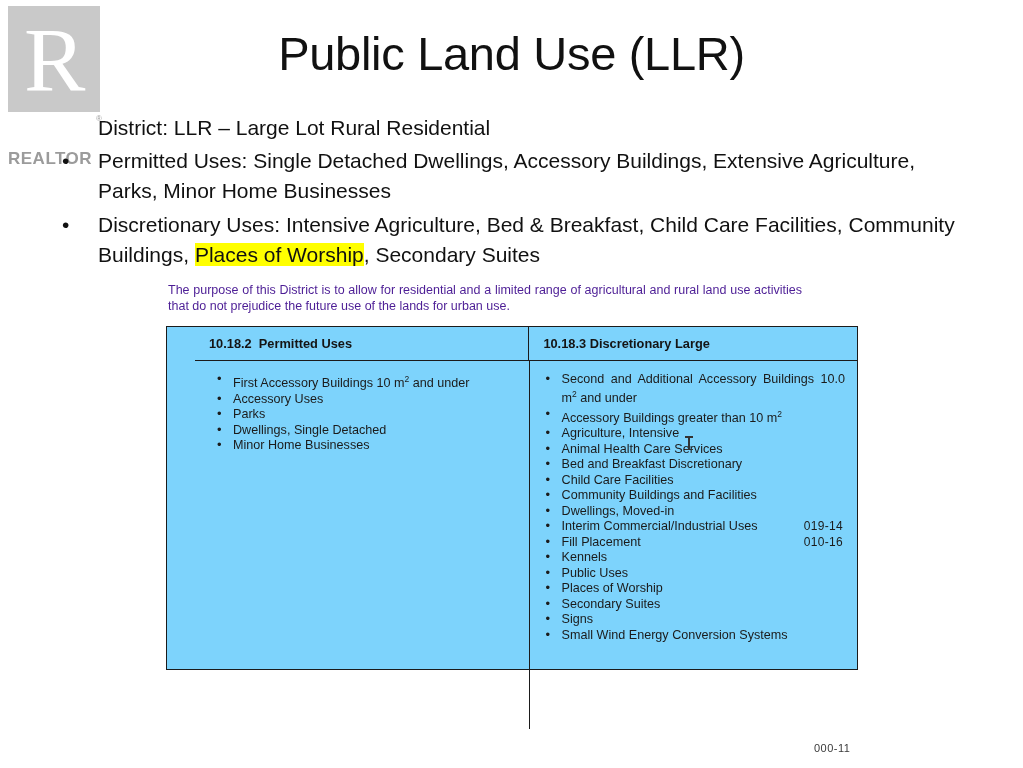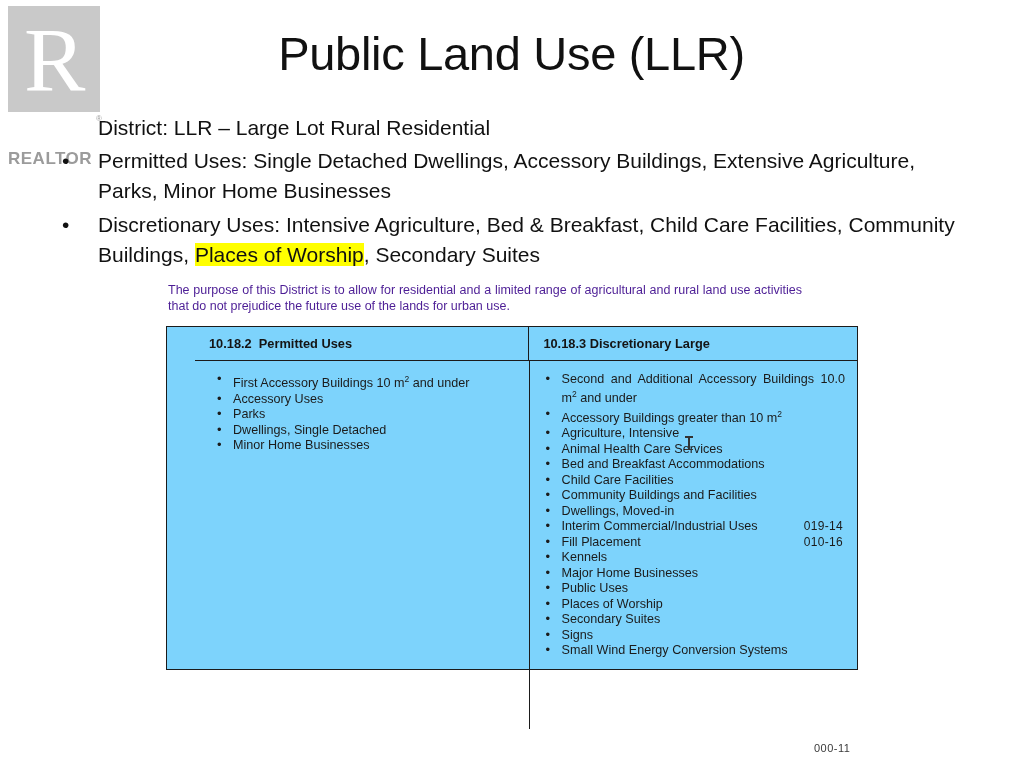--- a/index.html
+++ b/index.html
@@ -276,28 +276,27 @@
             <li><span>Minor Home Businesses</span></li>
           </ul>
         </div>
 
         <div class="body-right">
           <ul class="items">
             <li class="justified"><span>Second and Additional Accessory Buildings 10.0 m</span><span class="sub">2</span><span> and under</span></li>
             <li><span>Accessory Buildings greater than 10 m</span><span class="sub">2</span></li>
             <li><span>Agriculture, Intensive</span></li>
             <li><span>Animal Health Care Services</span></li>
-            <li><span>Bed and Breakfast Accommodations</span></li>
+            <li><span>Bed and Breakfast Discretionary</span></li>
             <li><span>Child Care Facilities</span></li>
             <li><span>Community Buildings and Facilities</span></li>
             <li><span>Dwellings, Moved-in</span></li>
             <li class="with-code"><span>Interim Commercial/Industrial Uses</span><span class="code">019-14</span></li>
             <li class="with-code"><span>Fill Placement</span><span class="code">010-16</span></li>
             <li><span>Kennels</span></li>
-            <li><span>Major Home Businesses</span></li>
             <li><span>Public Uses</span></li>
             <li><span>Places of Worship</span></li>
             <li><span>Secondary Suites</span></li>
             <li><span>Signs</span></li>
             <li><span>Small Wind Energy Conversion Systems</span></li>
           </ul>
         </div>
 
       </div>
     </div>

